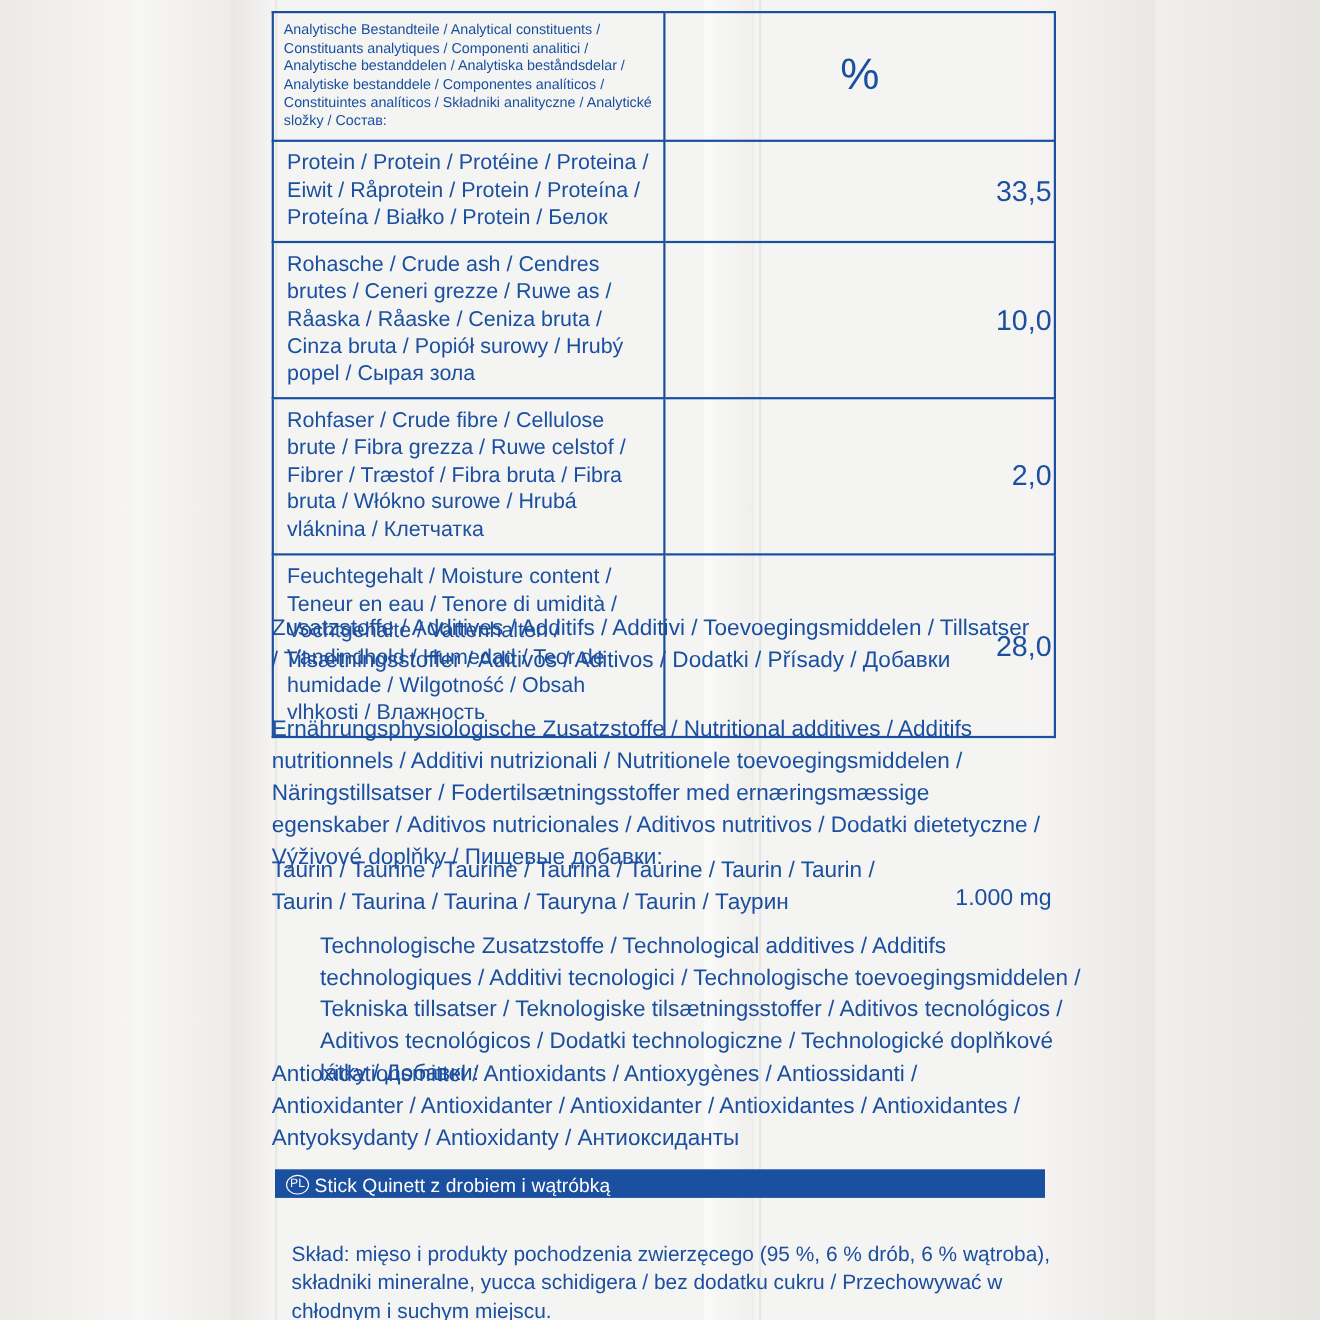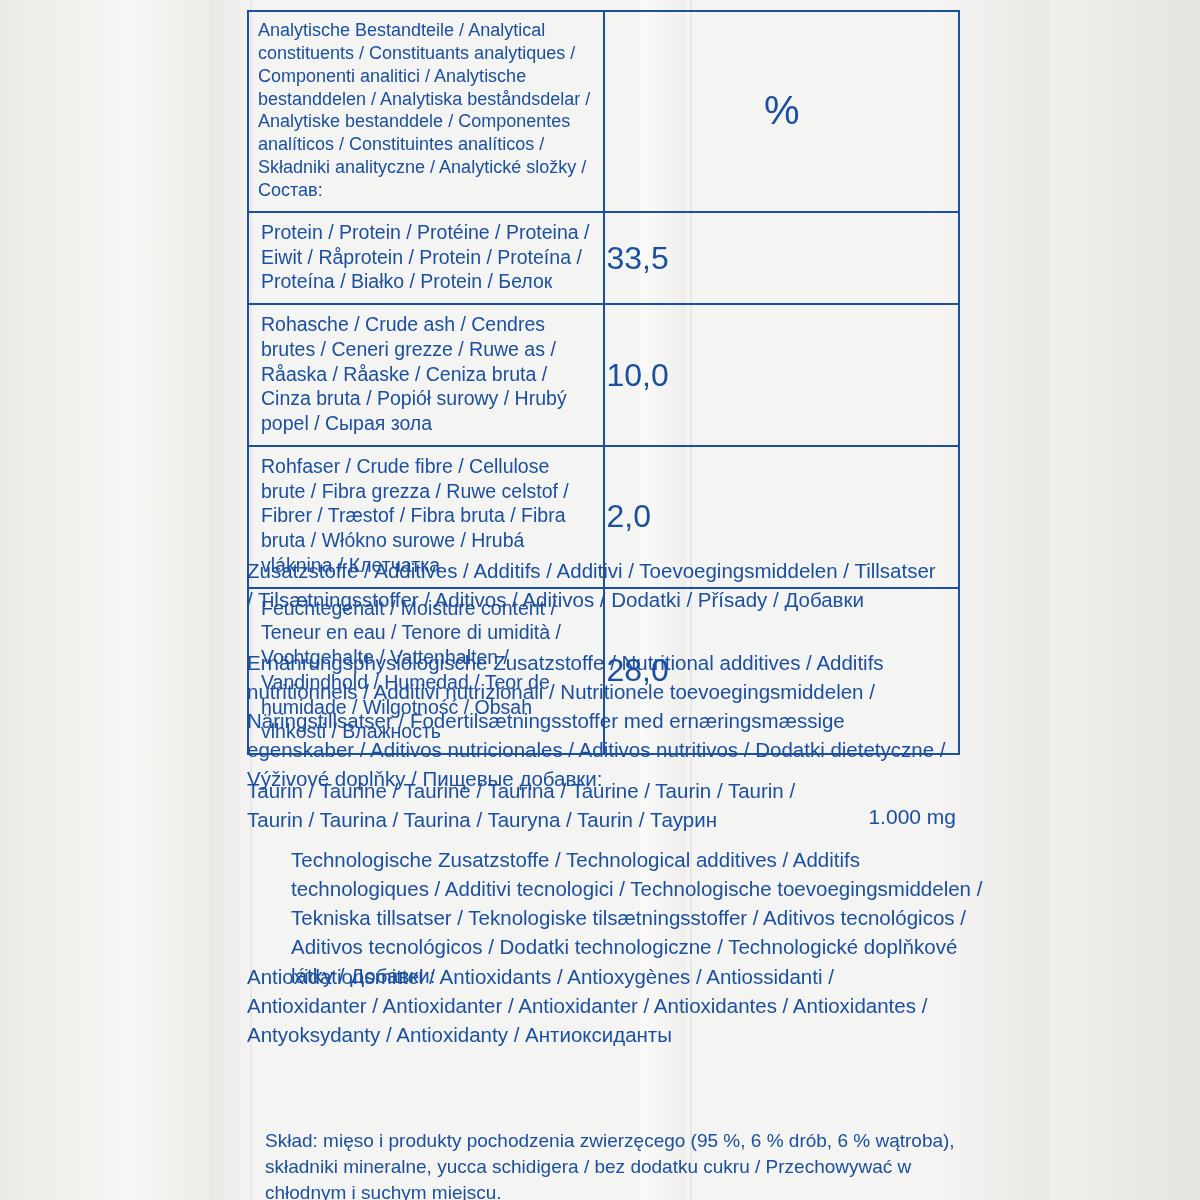--- a/index.html
+++ b/index.html
@@ -52,27 +52,27 @@
     padding: 7px 8px 9px 9px;
   }
   table.analytical td.label {
     width: 628px;
     font-size: 19.5px;
     line-height: 1.27;
     padding-left: 12px;
   }
   table.analytical td.value {
     width: 85px;
-    text-align: left;
+    text-align: right;
     vertical-align: middle;
-    font-size: 32px;
+    font-size: 26px;
     padding: 4px 2px;
   }
   table.analytical td.head-label {
-    font-size: 18px;
+    font-size: 13px;
     line-height: 1.27;
     border-radius: 19px;
   }
   table.analytical td.head-value {
     font-size: 40px;
     text-align: center;
     vertical-align: middle;
   }
 
   .block {
@@ -208,17 +208,20 @@
 
   <div class="taurin-row">
     <span class="taurin-text">Taurin / Taurine / Taurine / Taurina / Taurine / Taurin / Taurin / Taurin / Taurina / Taurina / Tauryna / Taurin / Таурин</span>
     <span class="taurin-amt">1.000 mg</span>
   </div>
 
   <div class="block" id="technological-block">Technologische Zusatzstoffe / Technological additives / Additifs technologiques / Additivi tecnologici / Technologische toevoegingsmiddelen / Tekniska tillsatser / Teknologiske tilsætningsstoffer / Aditivos tecnológicos / Aditivos tecnológicos / Dodatki technologiczne / Technologické doplňkové látky / Добавки:</div>
 
   <div class="block" id="antioxidants-block">Antioxidationsmittel / Antioxidants / Antioxygènes / Antiossidanti / Antioxidanter / Antioxidanter / Antioxidanter / Antioxidantes / Antioxidantes / Antyoksydanty / Antioxidanty / Антиоксиданты</div>
 
+  <div class="pl-bar">
+    <span class="pl-badge">PL</span><span class="pl-title">Stick Quinett z drobiem i wątróbką</span>
+  </div>
 
 
   <div id="pl-body"><b>Skład:</b><span> mięso i produkty pochodzenia zwierzęcego (95 %, 6 % drób, 6 % wątroba), składniki mineralne, yucca schidigera / bez dodatku cukru / Przechowywać w chłodnym i suchym miejscu.</span></div>
 
 </div>
 
 </body></html>

